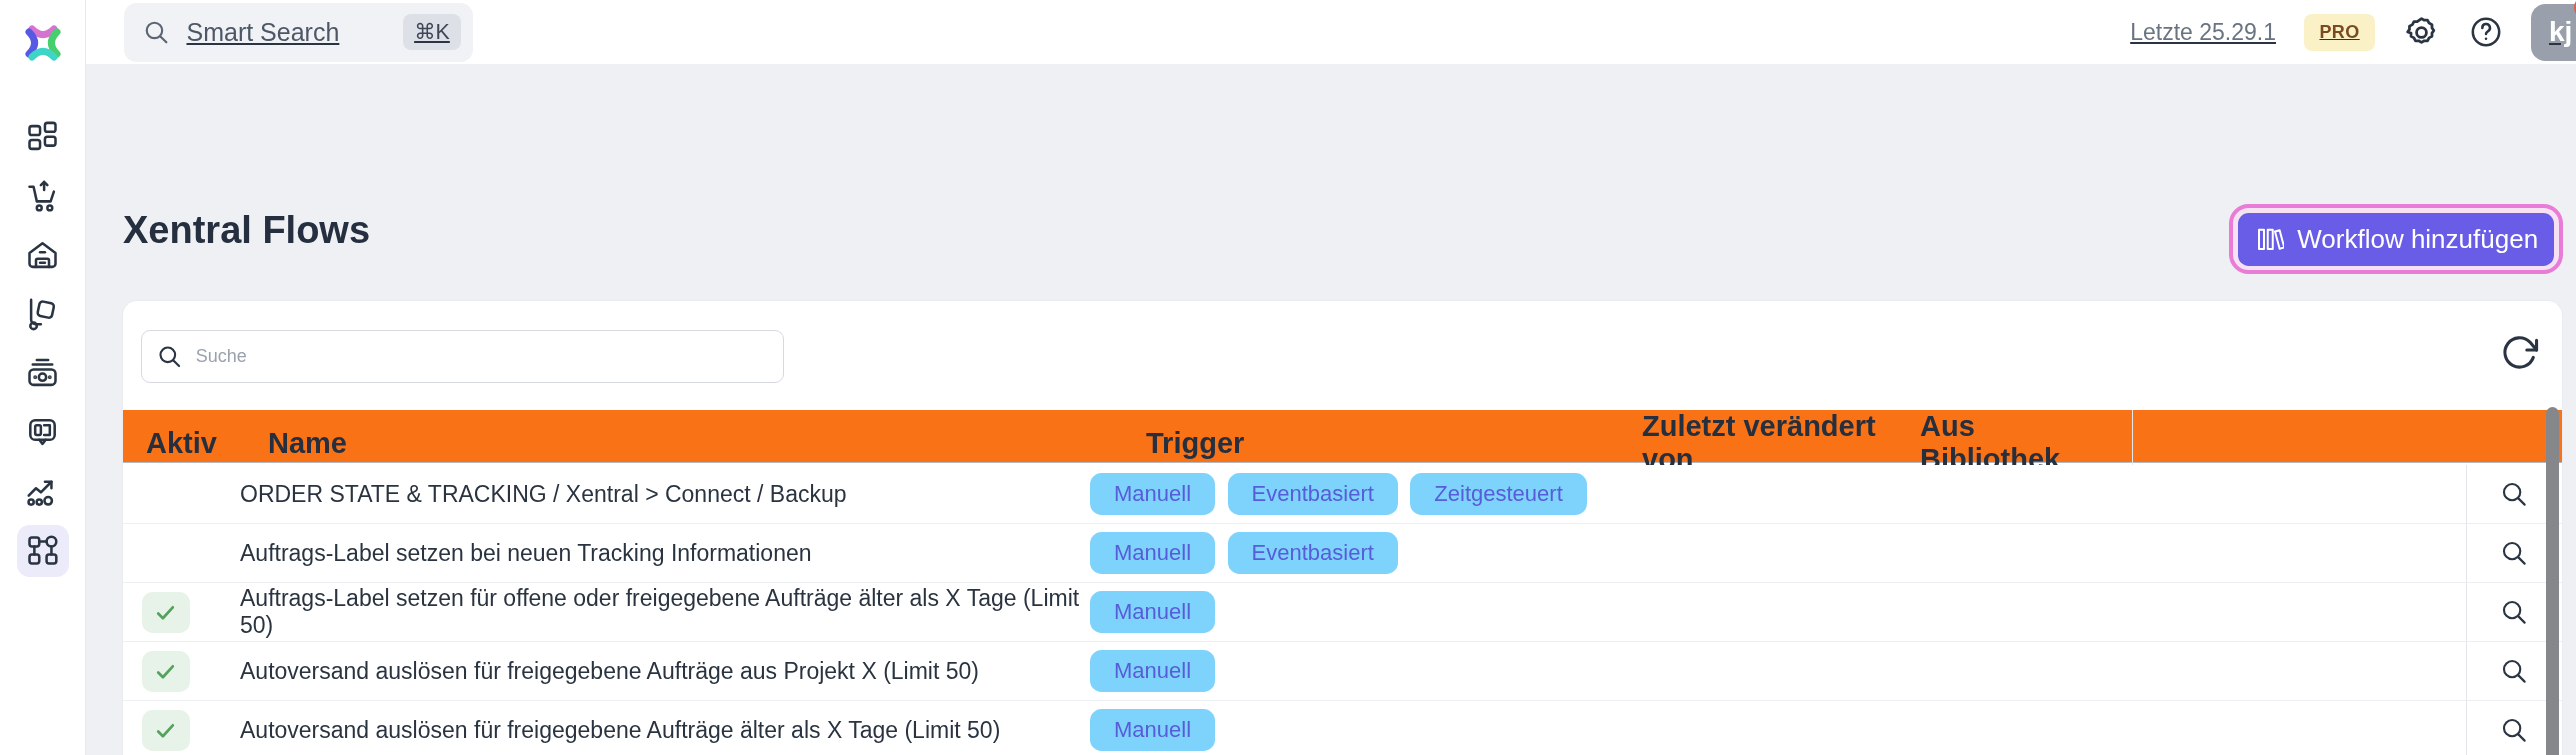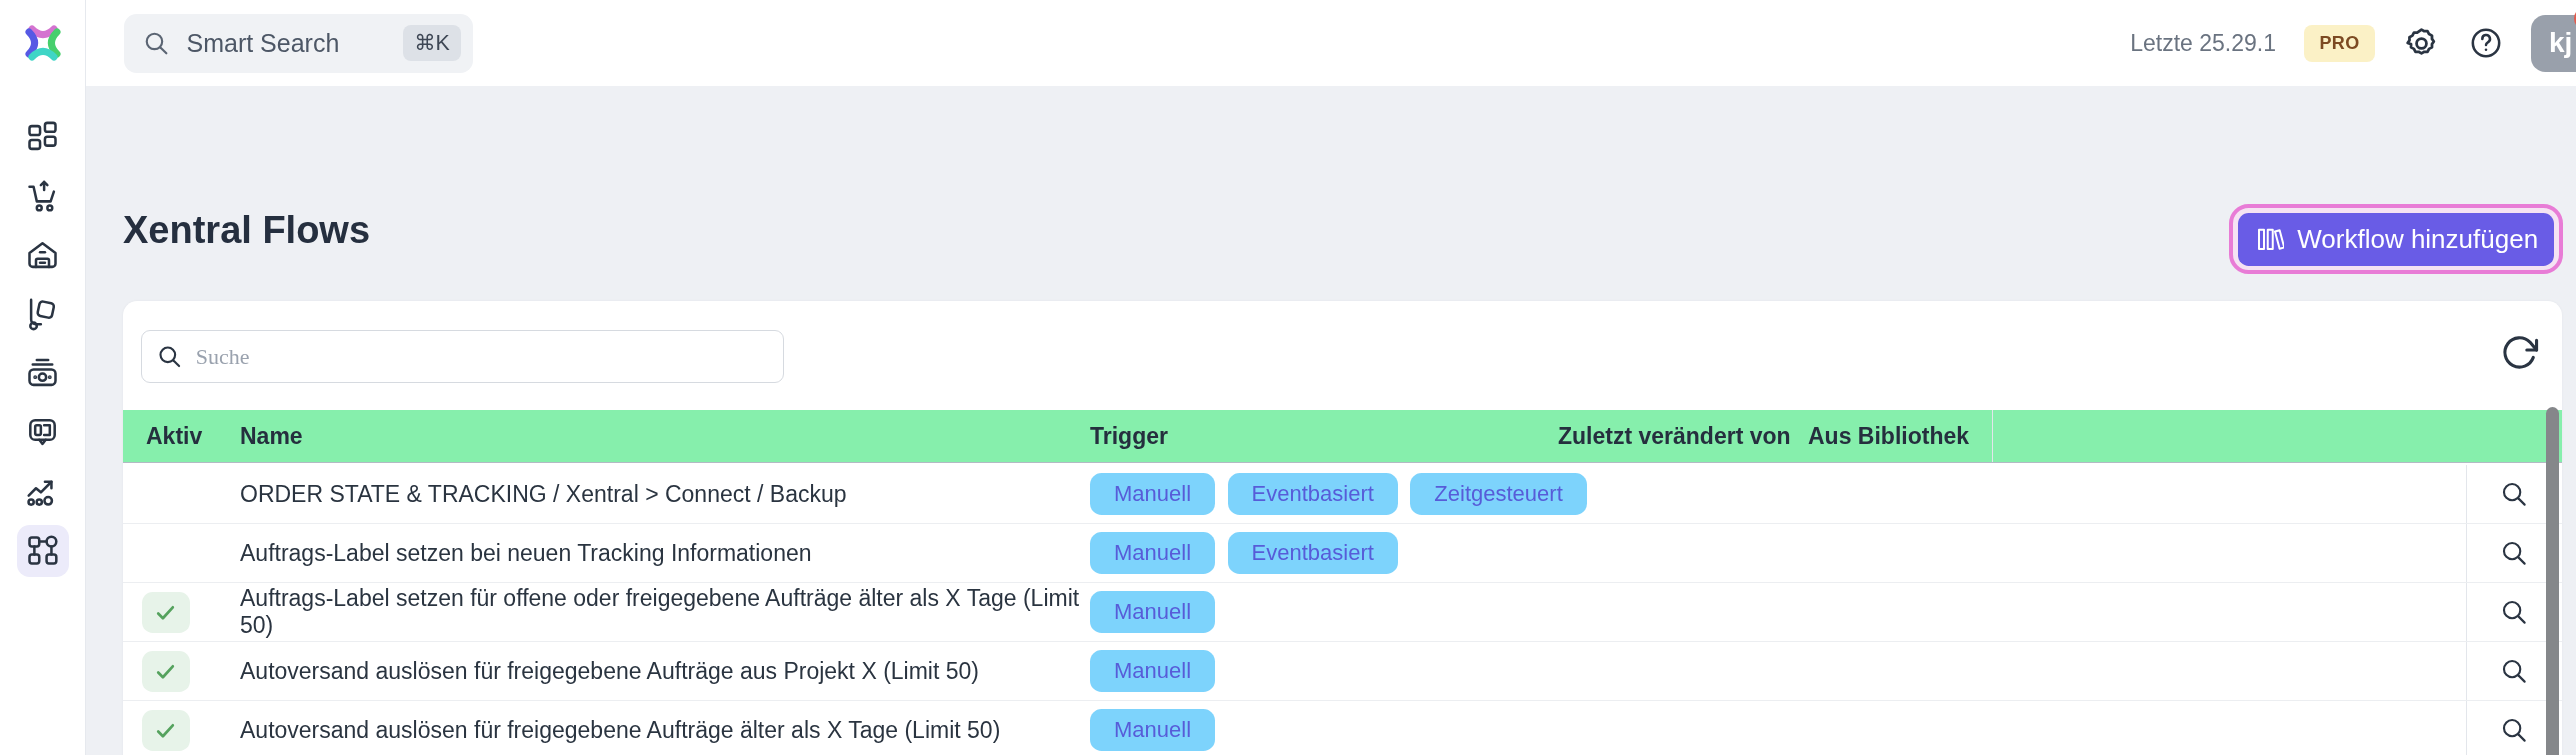--- a/index.html
+++ b/index.html
@@ -9,21 +9,21 @@
 
   
   .sidebar { position:absolute; left:0; top:0; width:86px; height:755px; background:#fff; border-right:1.8px solid #e6e9ee; z-index:5; }
   .logo { width:86px; height:86px; display:flex; align-items:center; justify-content:center; cursor:pointer; }
   .nav { display:flex; flex-direction:column; align-items:center; padding-top:25px; gap:7.1px; }
   .nav-item { width:52px; height:52px; border-radius:12.5px; display:flex; align-items:center; justify-content:center; cursor:pointer; }
   .nav-item.active { background:#ecebfa; }
   .nav-item svg { stroke:#2a3442; fill:none; stroke-width:3.1; stroke-linecap:round; stroke-linejoin:round; }
 
   
-  .topbar { position:absolute; left:86px; top:0; right:0; height:86px; background:#fff; display:flex; align-items:center; padding-left:38px; z-index:4; }
+  .topbar { position:absolute; left:86px; top:0; right:0; height:64px; background:#fff; display:flex; align-items:center; padding-left:38px; z-index:4;text-decoration:underline; }
   .search-pill { width:349px; height:59px; background:#f0f2f5; border-radius:12.5px; display:flex; align-items:center; padding:0 12.5px 0 18px; cursor:pointer; }
   .search-pill .sicon { stroke:#5b6573; }
   .search-pill .stext { font-size:25px; color:#4d5766; margin-left:16px; }
   .kbd { margin-left:auto; background:#dde1e7; color:#3e4755; border-radius:8px; font-size:21.4px; padding:5.3px 10.7px; }
   .top-right { margin-left:auto; display:flex; align-items:center; gap:28.5px; }
   .version { font-size:23px; color:#6a7380; }
   .pro-badge { background:#fbf1c6; color:#7c4a22; font-weight:bold; font-size:18px; letter-spacing:0.4px; border-radius:8px; padding:8px 15px; }
   .icon-btn { cursor:pointer; display:flex; align-items:center; justify-content:center; }
   .icon-btn svg { stroke:#2a3442; fill:none; stroke-width:1.8; stroke-linecap:round; stroke-linejoin:round; }
   .avatar { position:relative; width:59px; height:57px; background:#99a0ab; border-radius:14.2px; display:flex; align-items:center; justify-content:center;
@@ -37,27 +37,27 @@
 
   .highlight-ring { position:absolute; top:118px; right:13.4px; border:4.5px solid #e87cd6; background:#f5e3f3; border-radius:19.6px; padding:4.5px; }
   .add-btn { height:53px; background:#695ce6; border:none; border-radius:10.7px; color:#fff; font-size:26px; font-family:inherit;
              display:flex; align-items:center; gap:13.4px; padding:0 16px; cursor:pointer; }
   .add-btn svg { stroke:#fff; fill:none; stroke-width:1.6; stroke-linecap:round; stroke-linejoin:round; }
 
   
   .card { position:absolute; left:37px; top:215px; right:14.2px; bottom:-12.5px; background:#fff; border-radius:14.2px; box-shadow:0 0.9px 2.7px rgba(25,35,55,0.05); }
   .table-search { position:absolute; left:18px; top:29px; width:643px; height:53px; border:1.8px solid #d6dae0; border-radius:9px; display:flex; align-items:center; padding-left:14.2px; background:#fff; }
   .table-search svg { stroke:#2a3442; flex:none; }
-  .table-search input { border:none; outline:none; font-size:22px; font-family:Liberation Serif, serif; color:#2a3442; margin-left:12.5px; width:534px; background:transparent; }
+  .table-search input { border:none; outline:none; font-size:18px; font-family:Liberation Sans, sans-serif; color:#2a3442; margin-left:12.5px; width:534px; background:transparent; }
   .table-search input::placeholder { color:#9aa2ae; }
   .refresh-btn { position:absolute; right:23px; top:32px; width:39px; height:39px; }
   .refresh-btn svg { stroke:#2a3442; fill:none; stroke-width:1.9; stroke-linecap:round; stroke-linejoin:round; }
 
   .grid-cols { display:grid; grid-template-columns:117px 850px 468px 250px 184px 249px 225px 1fr; }
-  .thead { position:absolute; left:0; right:0; top:109px; height:53px; background:#86efac; border-bottom:1.8px solid #b3bac4; font-size:23px; font-weight:bold; color:#252f3e; }
+  .thead { position:absolute; left:0; right:0; top:109px; height:53px; background:#f97316; border-bottom:1.8px solid #b3bac4; font-size:29px; font-weight:bold; color:#252f3e;gap:28px; }
   .thead .hcell { display:flex; align-items:center; }
   .thead .hcell:first-child { padding-left:23px; }
   .tbody { position:absolute; left:0; right:0; top:164px; }
   .trow { height:59px; border-bottom:1.8px solid #eceef1; background:#fff; cursor:pointer; }
   .trow .c { display:flex; align-items:center; font-size:23px; color:#2a3440; }
   .c-aktiv { padding-left:18.7px; }
   .check { width:48px; height:41px; background:#e7f3e9; border-radius:10.7px; display:flex; align-items:center; justify-content:center; }
   .check svg { stroke:#55a25e; fill:none; stroke-width:2.6; stroke-linecap:round; stroke-linejoin:round; }
   .c-trigger { gap:12.5px; }
   .badge { background:#7dd3fc; color:#575cd8; font-size:22px; padding:8px 24px; border-radius:11.6px; white-space:nowrap; }

